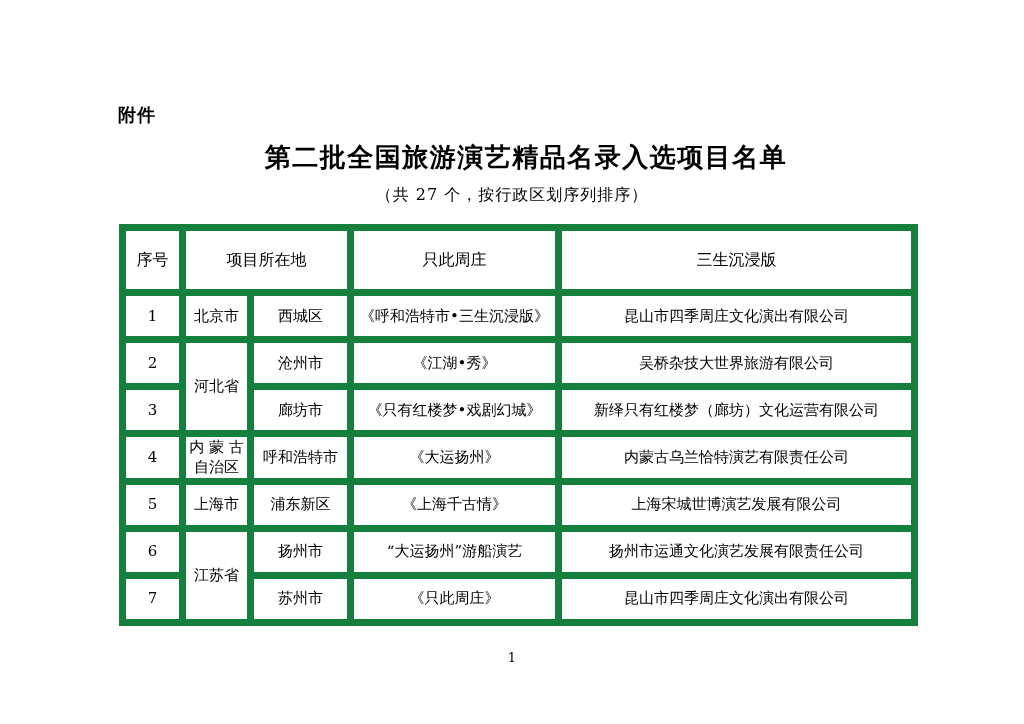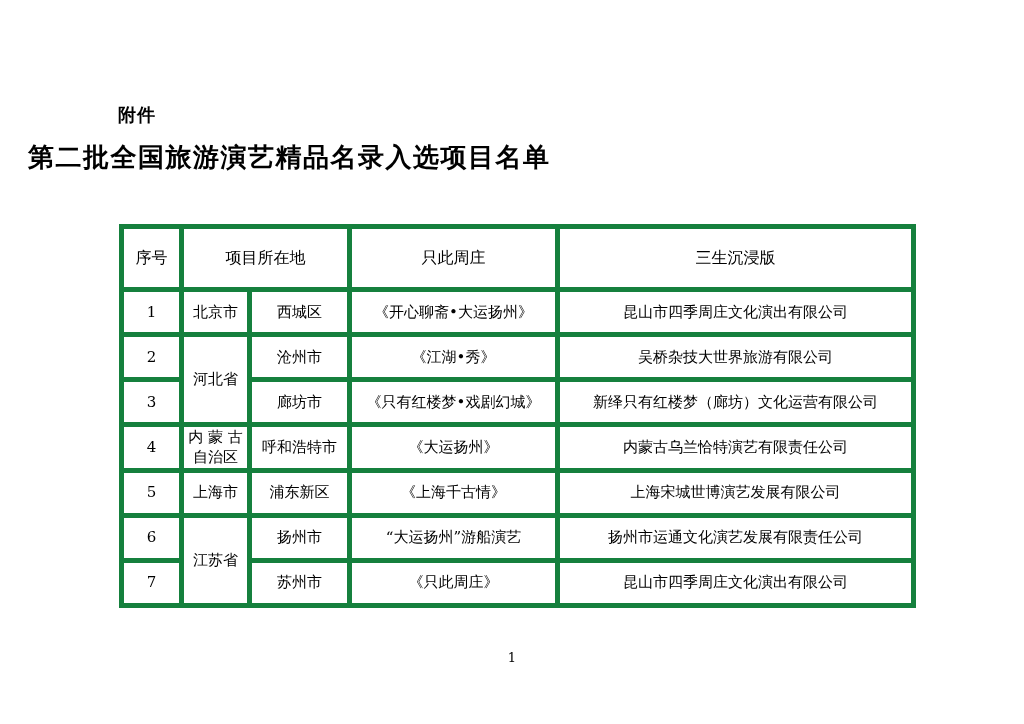--- a/index.html
+++ b/index.html
@@ -28,20 +28,21 @@
     font-family: Liberation Mono, monospace;
     font-weight: bold;
     font-size: 18px;
     letter-spacing: 1px;
   }
   .doc-title {
     position: absolute;
     left: 0;
     right: 0;
     top: 140px;
+    text-align: center;
     font-family: Liberation Serif, serif;
     font-weight: bold;
     font-size: 26px;
     letter-spacing: 1.5px;
     margin-left: 28px;
   }
   .doc-subtitle {
     position: absolute;
     left: 0;
     right: 0;
@@ -53,21 +54,21 @@
   }
   table.listing {
     position: absolute;
     left: 119px;
     top: 224px;
     width: 792px;
     border-collapse: collapse;
     table-layout: fixed;
   }
   table.listing td, table.listing th {
-    border: 5px solid #15803d;
+    border: 7px solid #15803d;
     text-align: center;
     vertical-align: middle;
     font-family: "DejaVu Serif", serif;
     font-size: 15px;
     font-weight: normal;
     padding: 0;
     height: 40px;
     line-height: 1.35;
   }
   table.listing thead th {
@@ -95,20 +96,21 @@
 </style>
 </head>
 <body>
 
 <div class="page">
 
   <div class="attachment-label">附件</div>
 
   <div class="doc-title">第二批全国旅游演艺精品名录入选项目名单</div>
 
+  <div class="doc-subtitle">（共 27 个，按行政区划序列排序）</div>
 
   <table class="listing">
     <colgroup>
       <col class="col-seq">
       <col class="col-prov">
       <col class="col-city">
       <col class="col-name">
       <col class="col-unit">
     </colgroup>
     <thead>
@@ -117,21 +119,21 @@
         <th colspan="2">项目所在地</th>
         <th>只此周庄</th>
         <th>三生沉浸版</th>
       </tr>
     </thead>
     <tbody>
       <tr>
         <td>1</td>
         <td>北京市</td>
         <td>西城区</td>
-        <td>《开心聊斋•大运扬州》</td>
+        <td>《呼和浩特市•三生沉浸版》</td>
         <td>昆山市四季周庄文化演出有限公司</td>
       </tr>
       <tr>
         <td>2</td>
         <td rowspan="2">河北省</td>
         <td>沧州市</td>
         <td>《江湖•秀》</td>
         <td>吴桥杂技大世界旅游有限公司</td>
       </tr>
       <tr>

